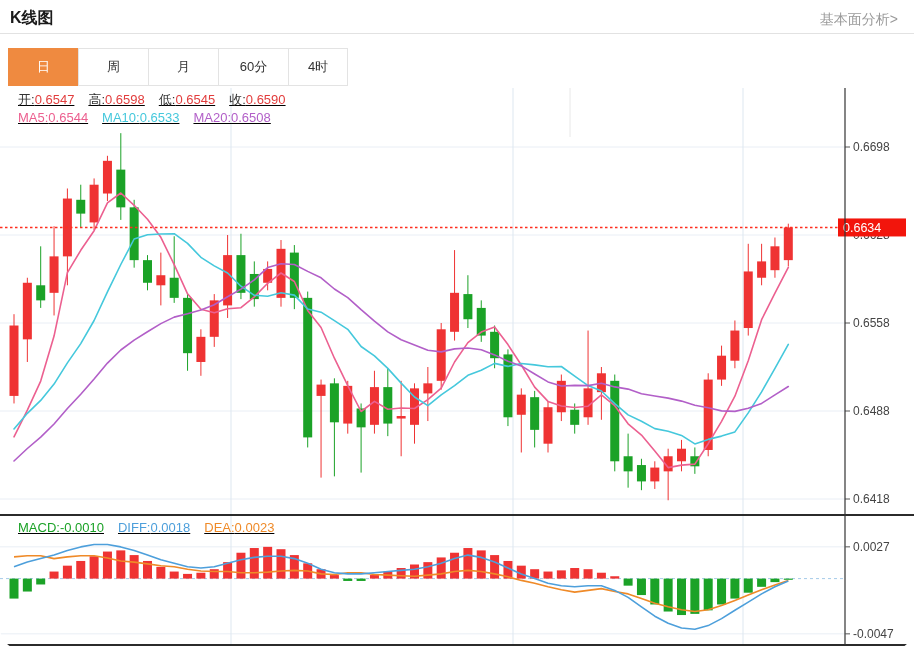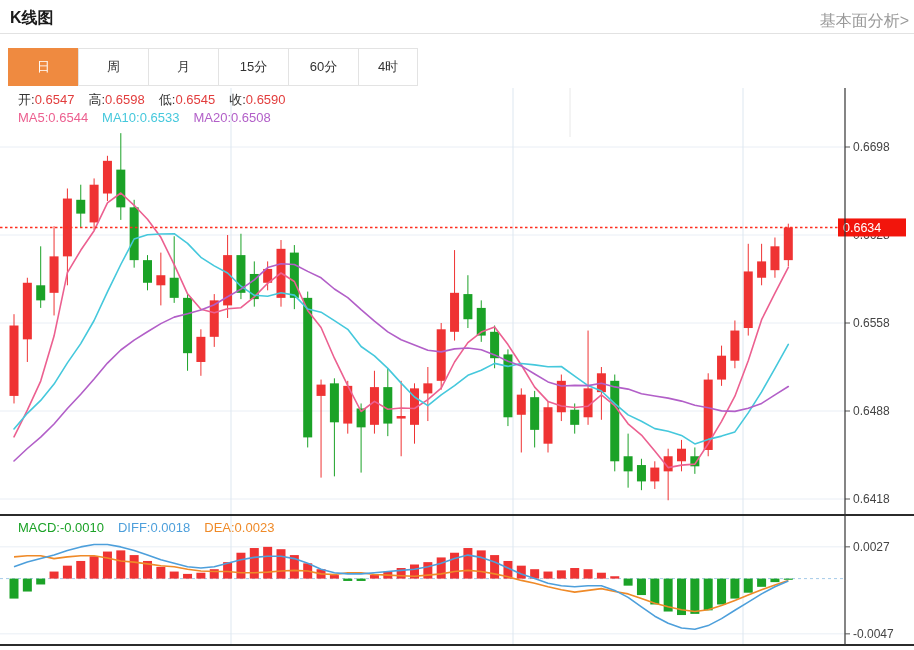--- a/index.html
+++ b/index.html
@@ -1,47 +1,46 @@
 <!DOCTYPE html>
 <html><head>
 <meta charset="utf-8">
 <style>
   html,body{margin:0;padding:0;background:#fff;}
   .page{position:relative;width:914px;height:650px;background:#fff;overflow:hidden;
-        font-family:"Liberation Sans","DejaVu Sans",sans-serif;}
+        font-family:"Liberation Sans","DejaVu Sans",sans-serif;border-radius:22px;}
   .header{position:absolute;top:0;left:0;width:914px;height:33px;border-bottom:1px solid #e2e2e2;background:#fff;z-index:3;}
   .title{position:absolute;left:10px;top:8px;font-size:16px;font-weight:bold;color:#1a1a1a;}
-  .analysis-link{position:absolute;right:5px;top:11px;font-size:16px;color:#999;text-decoration:none;cursor:pointer;}
+  .analysis-link{position:absolute;right:16px;top:11px;font-size:14px;color:#999;text-decoration:none;cursor:pointer;}
   .tabs{position:absolute;top:48px;left:8px;display:flex;z-index:3;background:#fff;}
   .tab{box-sizing:border-box;width:71px;height:38px;line-height:36px;text-align:center;font-size:13px;color:#333;
        border:1px solid #e3e3e3;margin-left:-1px;background:#fff;cursor:pointer;}
   .tab:first-child{margin-left:0;}
   .tab.last{width:60px;}
   .tab.selected{background:#ef8a40;border-color:#ef8a40;color:#fff;}
-  .infobar{position:absolute;left:18px;z-index:3;font-size:13px;white-space:nowrap;}
+  .infobar{position:absolute;left:18px;z-index:3;font-size:13px;white-space:nowrap;text-decoration:underline;}
   .infobar span.lbl{color:#333;}
   .infobar span.val{margin-right:14px;}
   #ohlc-bar{top:91px;}
   #ma-bar{top:110px;text-align:center;}
   #macd-bar{top:520px;}
   svg{position:absolute;top:0;left:0;z-index:1;}
 </style>
 </head>
 <body>
 
 <div class="page">
   <div class="header">
     <div class="title">K线图</div>
     <a class="analysis-link">基本面分析&gt;</a>
   </div>
   <div class="tabs" id="tabs">
       <div class="tab selected">日</div>
       <div class="tab">周</div>
       <div class="tab">月</div>
-      <div class="tab">15分</div>
       <div class="tab">60分</div>
       <div class="tab last">4时</div>
     </div>
   <svg id="chart" width="914" height="650" viewBox="0 0 914 650">
       <g>
         <line x1="0" y1="147" x2="845" y2="147" stroke="#e9eef5" stroke-width="1"></line>
         <line x1="0" y1="235.00000000000006" x2="845" y2="235.00000000000006" stroke="#e9eef5" stroke-width="1"></line>
         <line x1="0" y1="322.99999999999875" x2="845" y2="322.99999999999875" stroke="#e9eef5" stroke-width="1"></line>
         <line x1="0" y1="410.9999999999988" x2="845" y2="410.9999999999988" stroke="#e9eef5" stroke-width="1"></line>
         <line x1="0" y1="498.9999999999989" x2="845" y2="498.9999999999989" stroke="#e9eef5" stroke-width="1"></line>

